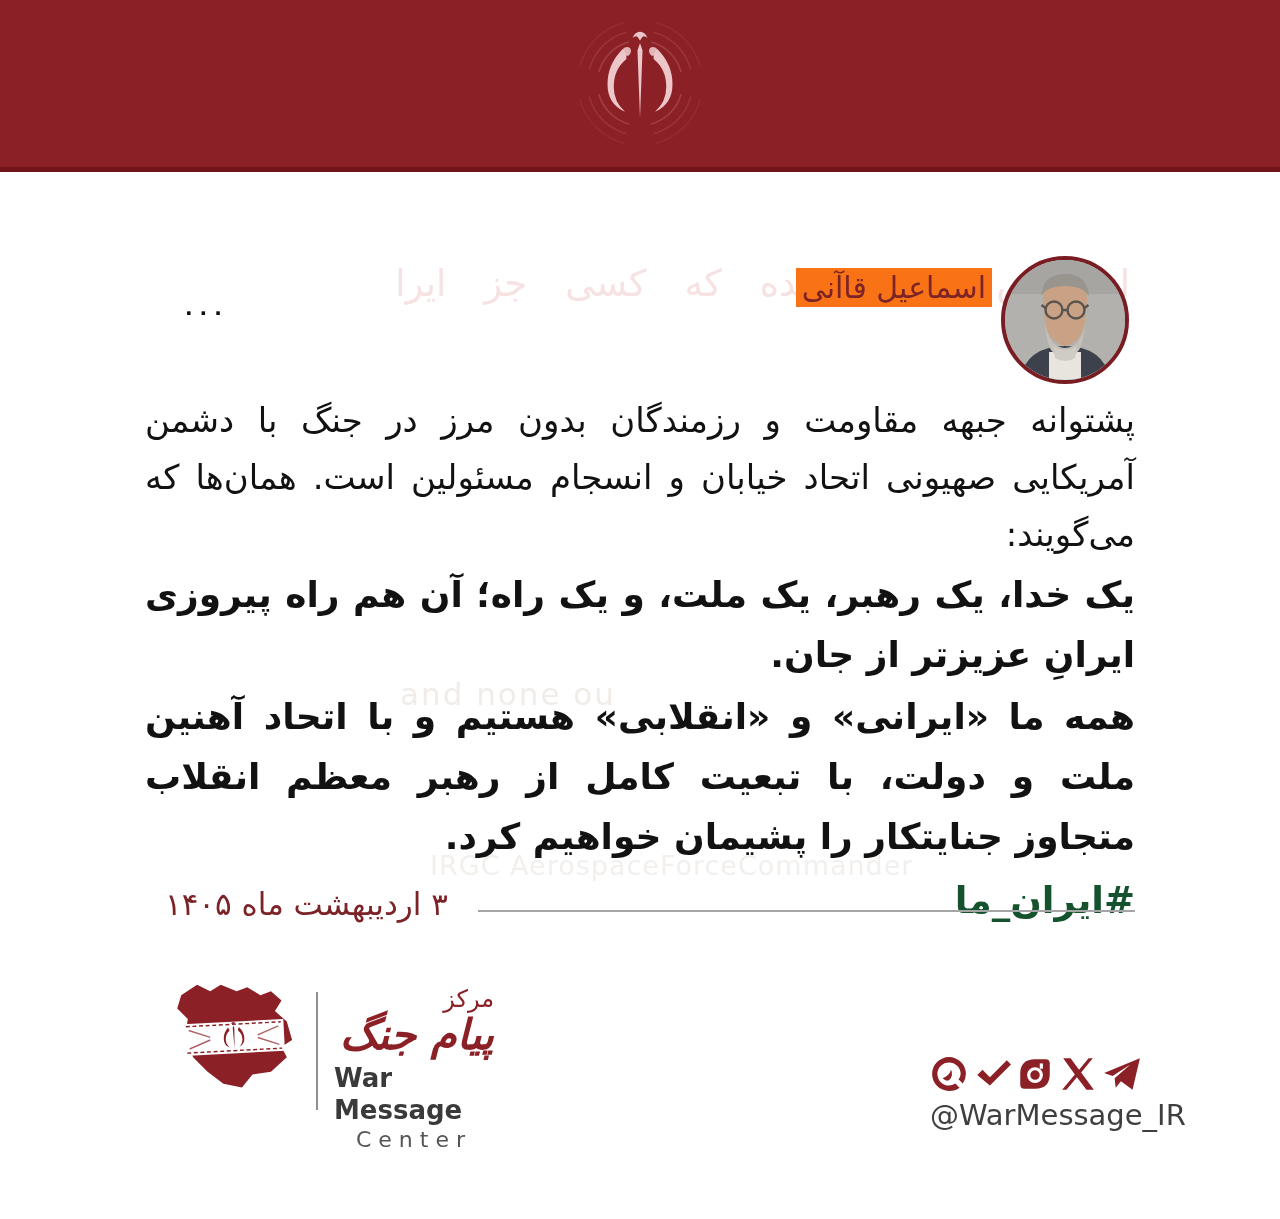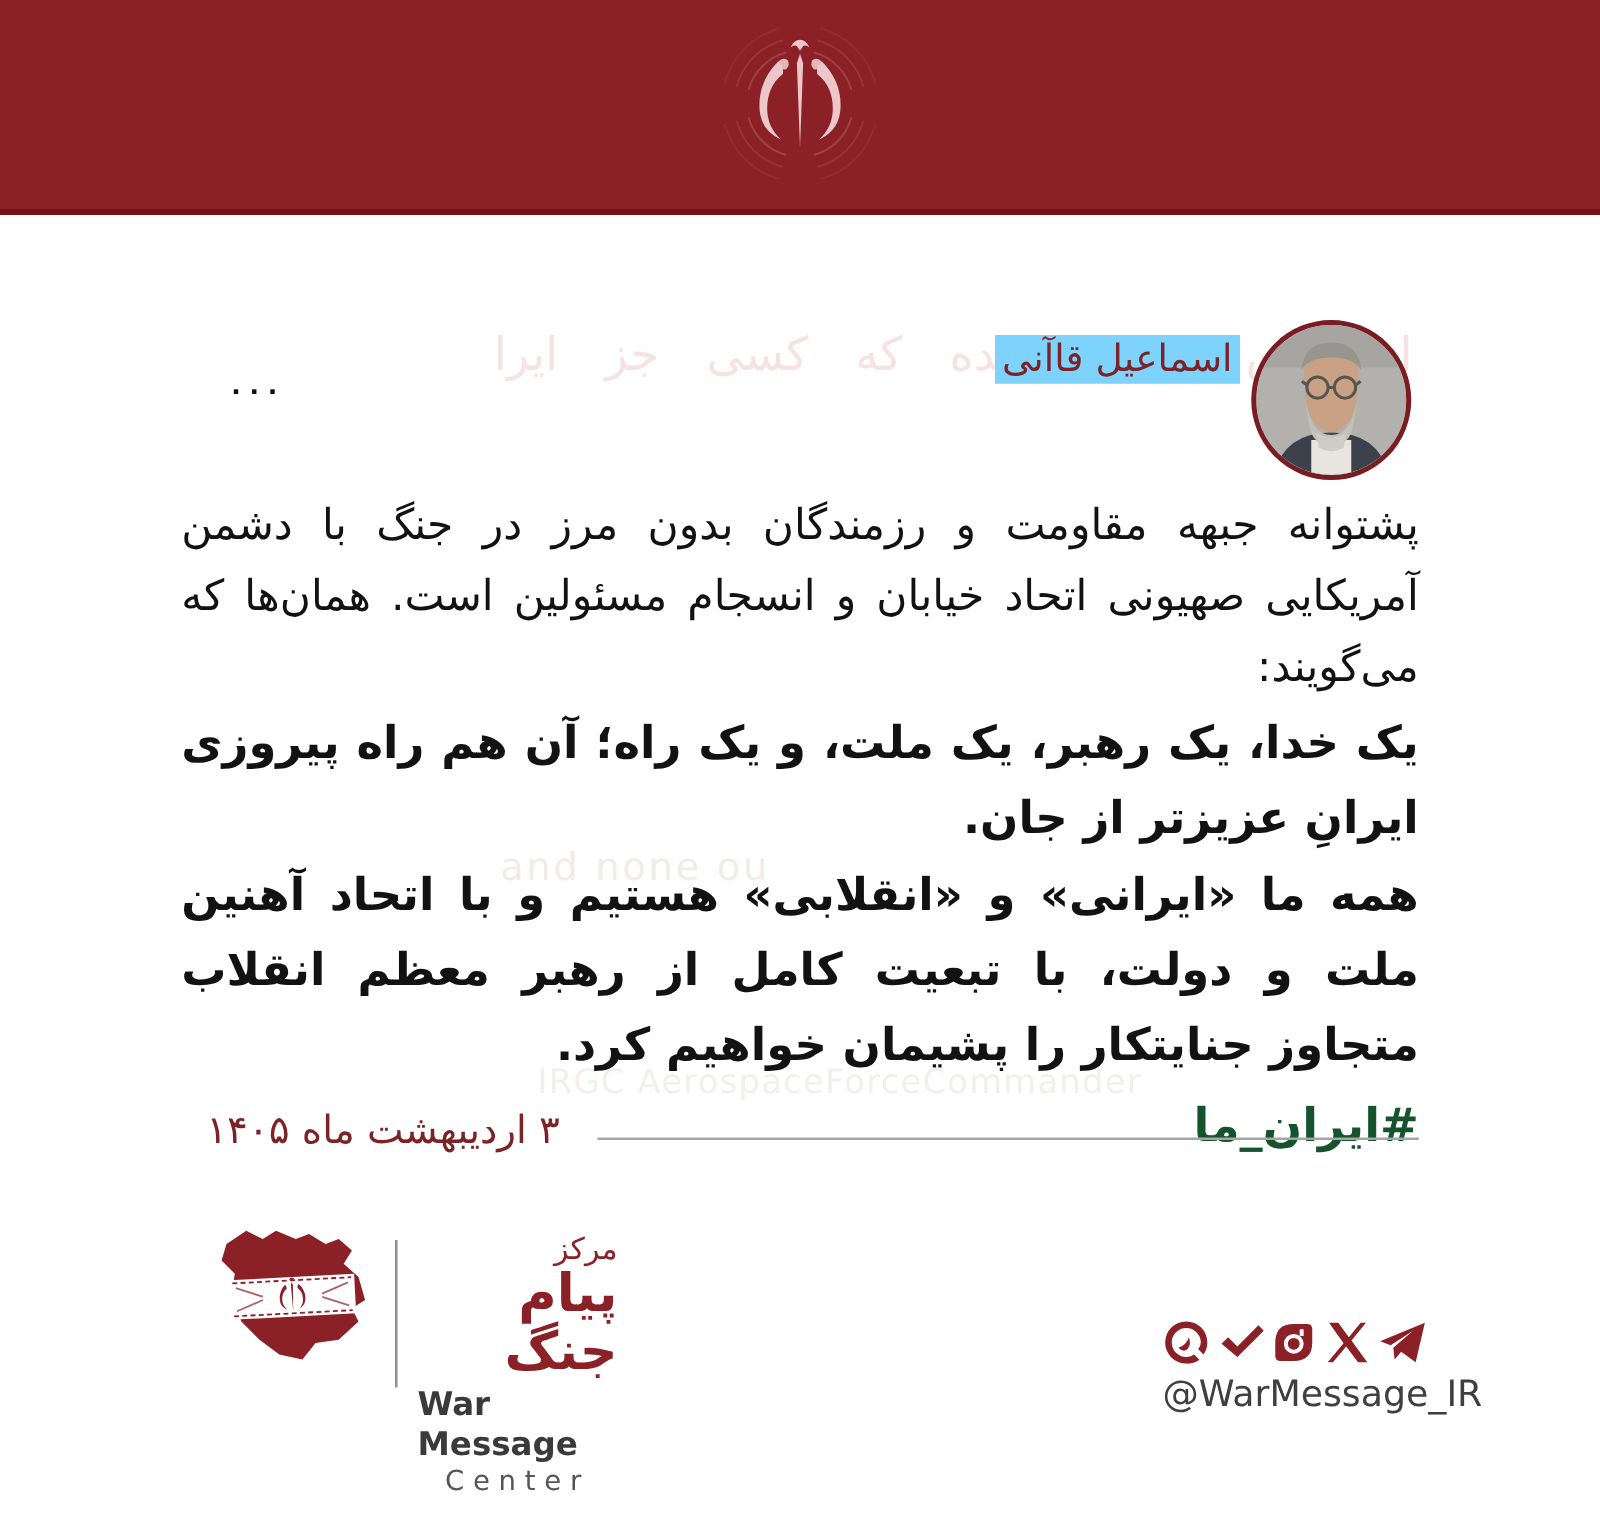--- a/index.html
+++ b/index.html
@@ -18,21 +18,21 @@
   .wm-fa{top:262px;right:150px;color:#f6e2e2;font-size:37px;direction:rtl;word-spacing:26px;}
   .wm-en1{top:676px;left:400px;color:#f1ece7;font-size:31px;letter-spacing:2px;}
   .wm-en2{top:850px;left:430px;color:#f2efec;font-size:27px;letter-spacing:1px;}
   
   .avatar{
     position:absolute;left:1001px;top:256px;width:120px;height:120px;
     border-radius:50%;border:4px solid #7a1d23;overflow:hidden;background:#b8b6b2;
   }
   .profile-name{
     position:absolute;top:268px;right:288px;color:#7c2328;font-size:30px;
-    direction:rtl;background:#7dd3fc;padding:2px 6px;
+    direction:rtl;background:#f97316;padding:2px 6px;
   }
   .profile-title{
     position:absolute;top:324px;right:288px;color:#7c2328;font-size:25px;
     direction:rtl;background:#ffffff;padding:2px 6px;
   }
   .dots{
     position:absolute;left:185px;top:296px;color:#0f0f0f;font-size:20px;
     letter-spacing:7px;font-weight:bold;
   }
   
@@ -55,21 +55,21 @@
   .date-text{color:#7c2328;font-size:31px;direction:rtl;white-space:nowrap;}
   .date-line{flex:1;height:2px;background:#a5a5a5;margin-top:14px;}
   
   .footer-logo{
     position:absolute;left:168px;top:972px;display:flex;gap:16px;height:156px;
   }
   .map-wrap{width:132px;height:152px;}
   .logo-divider{width:2px;background:#8f8f8f;margin:20px 0 18px 0;}
   .logo-text{display:flex;flex-direction:column;direction:rtl;width:160px;padding-top:14px;}
   .logo-fa-small{color:#8b2026;font-size:24px;line-height:26px;}
-  .logo-fa-large{color:#8b2026;font-size:42px;font-weight:700;line-height:46px;}
+  .logo-fa-large{color:#8b2026;font-size:42px;font-weight:700;line-height:46px;font-style:italic;}
   .logo-en-bold{direction:ltr;text-align:left;color:#3a3a3a;font-size:26px;font-weight:700;line-height:32px;margin-top:4px;}
   .logo-en-light{direction:ltr;text-align:center;color:#555555;font-size:22px;letter-spacing:7px;line-height:28px;}
   
   .social{position:absolute;left:930px;top:1054px;width:212px;text-align:center;}
   .social-icons{display:flex;justify-content:center;align-items:center;gap:5px;height:40px;}
   .social-handle{color:#3f3f3f;font-size:29px;margin-top:4px;}
 </style>
 </head>
 <body>
 

